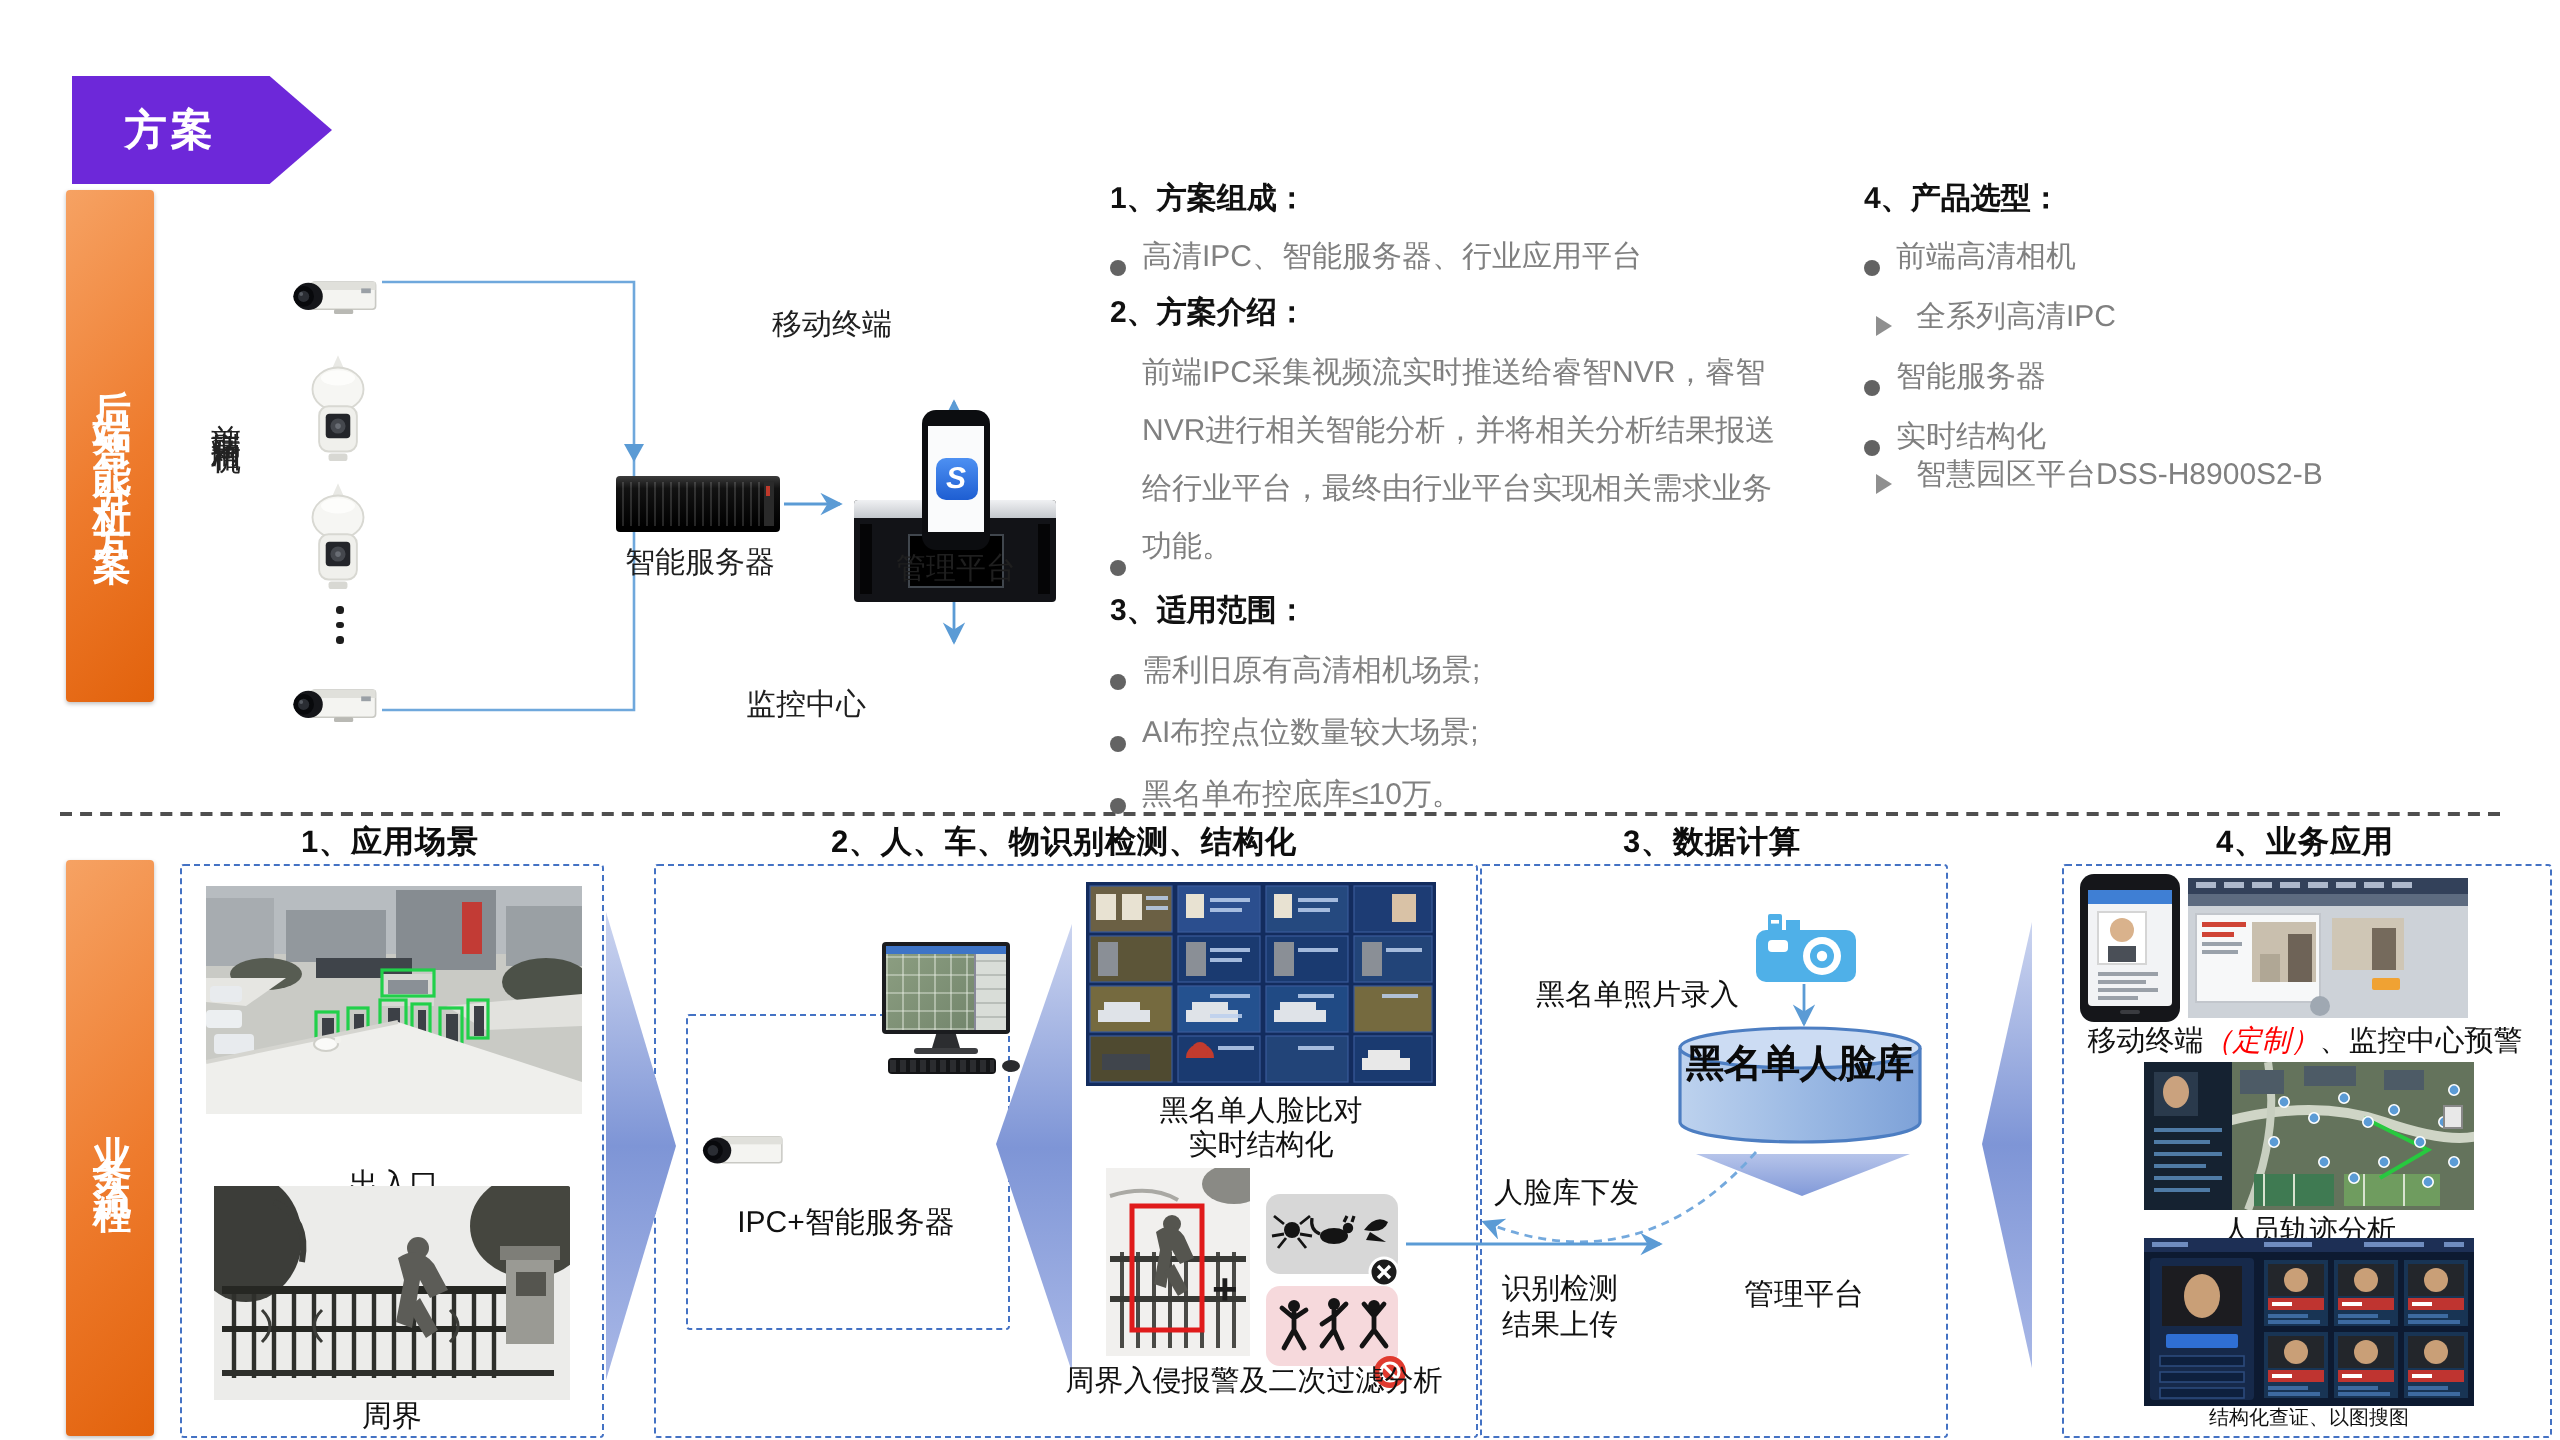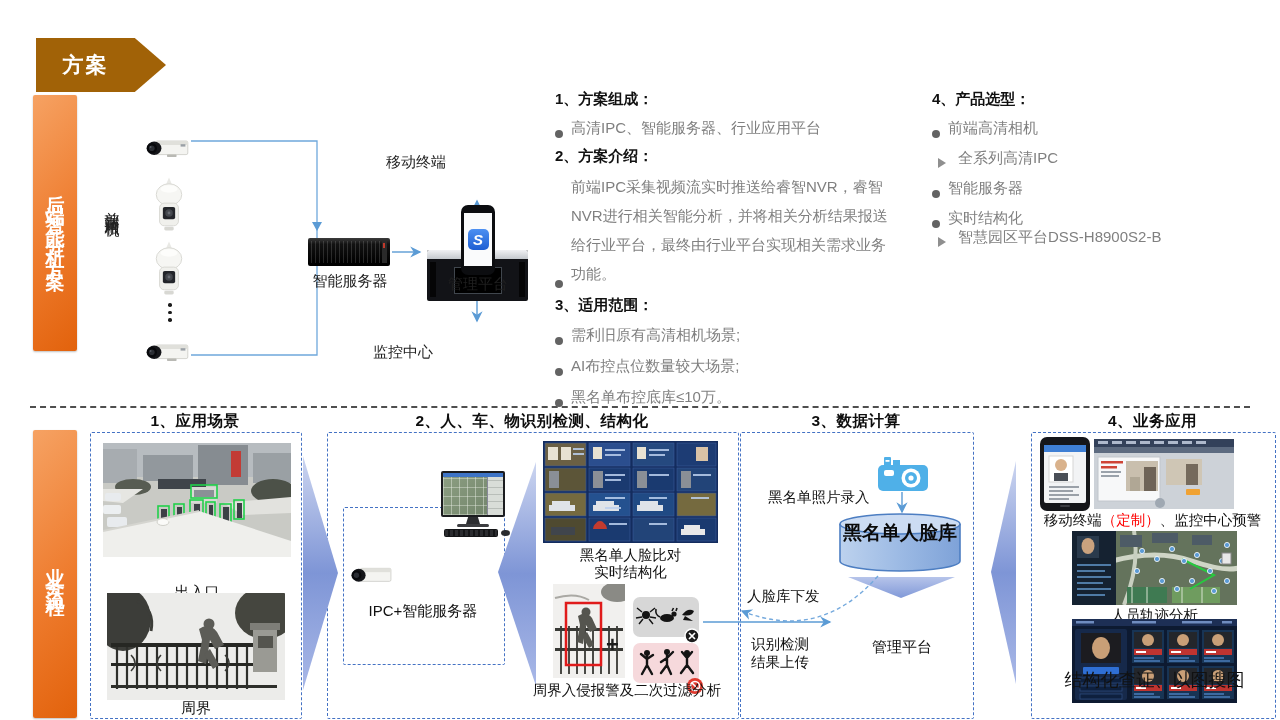--- a/index.html
+++ b/index.html
@@ -1,21 +1,21 @@
 <!DOCTYPE html>
 <html><head>
 <meta charset="utf-8">
 <style>
   html,body{margin:0;padding:0;background:#fff;}
   #stage{position:relative;width:1280px;height:720px;background:#fff;overflow:hidden;
          font-family:"Liberation Sans","DejaVu Sans",sans-serif;color:#1a1a1a;}
   .abs{position:absolute;}
   .z0{z-index:0}.z1{z-index:1}.z2{z-index:2}.z3{z-index:3}
   
-  .tag{background:#a16207;clip-path:polygon(0 0,76% 0,100% 50%,76% 100%,0 100%);
+  .tag{background:#6d28d9;clip-path:polygon(0 0,76% 0,100% 50%,76% 100%,0 100%);
        display:flex;align-items:center;}
   .tag span{width:76%;text-align:center;color:#fff;font-size:21px;font-weight:bold;letter-spacing:2px;}
   
   .obar{background:linear-gradient(135deg,#f6a263 0%,#ee7b2d 55%,#e2620c 100%);
         border-radius:2px;display:flex;align-items:center;justify-content:center;box-shadow:0 1px 2px rgba(0,0,0,.25);}
   .obar span{writing-mode:vertical-rl;text-orientation:upright;color:#fff;font-size:19px;font-weight:bold;letter-spacing:11px;}
   
   .lbl{font-size:15px;color:#1f1f1f;}
   .cap{font-size:14.5px;color:#111;text-align:center;}
   .hdr{font-size:15.5px;font-weight:bold;color:#0d0d0d;text-align:center;letter-spacing:.5px;}
@@ -52,21 +52,21 @@
   .mon .mscr .bar{position:absolute;left:0;right:0;top:0;height:4px;background:#3e74c6;}
   .mon .mscr .panel{position:absolute;right:0;top:4px;bottom:0;width:15px;background:repeating-linear-gradient(0deg,#d9ddd8 0 6px,#b9beb9 6px 7px);border-left:1px solid #889;}
   .mon .neck{position:absolute;left:28px;top:46px;width:14px;height:7px;background:#2c2d30;clip-path:polygon(15% 0,85% 0,100% 100%,0 100%);}
   .mon .base{position:absolute;left:19px;top:53px;width:32px;height:3px;background:#3c3d40;border-radius:2px;}
   .mon .kb{position:absolute;left:6px;top:58px;width:54px;height:8px;background:#141517;border-radius:2px;overflow:hidden;}
   .mon .kb i{position:absolute;inset:1px;background:repeating-linear-gradient(90deg,#2b2c2f 0 3px,transparent 3px 5px);}
   .mon .mouse{position:absolute;left:63px;top:59px;width:9px;height:6px;background:#2a2b2e;border-radius:50%;}
   .dots3{display:flex;flex-direction:column;gap:4px;}
   .dots3 i{width:3.5px;height:3.5px;border-radius:50%;background:#1c1c1c;}
   .plusbig{font-size:22px;font-weight:bold;color:#1c1c1c;}
-  .red{color:#fe0000;}
+  .red{color:#fe0000;font-style:italic;}
 </style>
 </head>
 <body>
 
 <div id="stage">
 
   <svg class="abs z1" width="1280" height="720" style="left:0;top:0">
     <defs>
       <marker id="arr" markerWidth="9" markerHeight="9" refX="7" refY="4" orient="auto">
         <path d="M0,0 L8,4 L0,8 L2.5,4 Z" fill="#5b9bd5"></path>
@@ -631,15 +631,15 @@
     <g>
       <rect x="130" y="47" width="32" height="33" fill="#183454"></rect>
         <rect x="132" y="49" width="28" height="16" fill="#23262b"></rect>
         <circle cx="146" cy="57" r="6" fill="#c99f77"></circle>
       <rect x="132" y="66" width="28" height="6" fill="#bf3430"></rect>
         <rect x="134" y="68" width="10" height="2" fill="#fff"></rect>
       <rect x="132" y="74" width="20" height="2" fill="#3d6aa0"></rect>
         <rect x="132" y="77" width="26" height="2" fill="#3d6aa0"></rect>
     </g>
   </svg>
-  <div class="abs z2 cap" style="left:1052px;top:668px;width:205px;font-size:18px">结构化查证、以图搜图</div>
+  <div class="abs z2 cap" style="left:1052px;top:702px;width:205px;font-size:10px">结构化查证、以图搜图</div>
 
 </div>
 
 </body></html>

